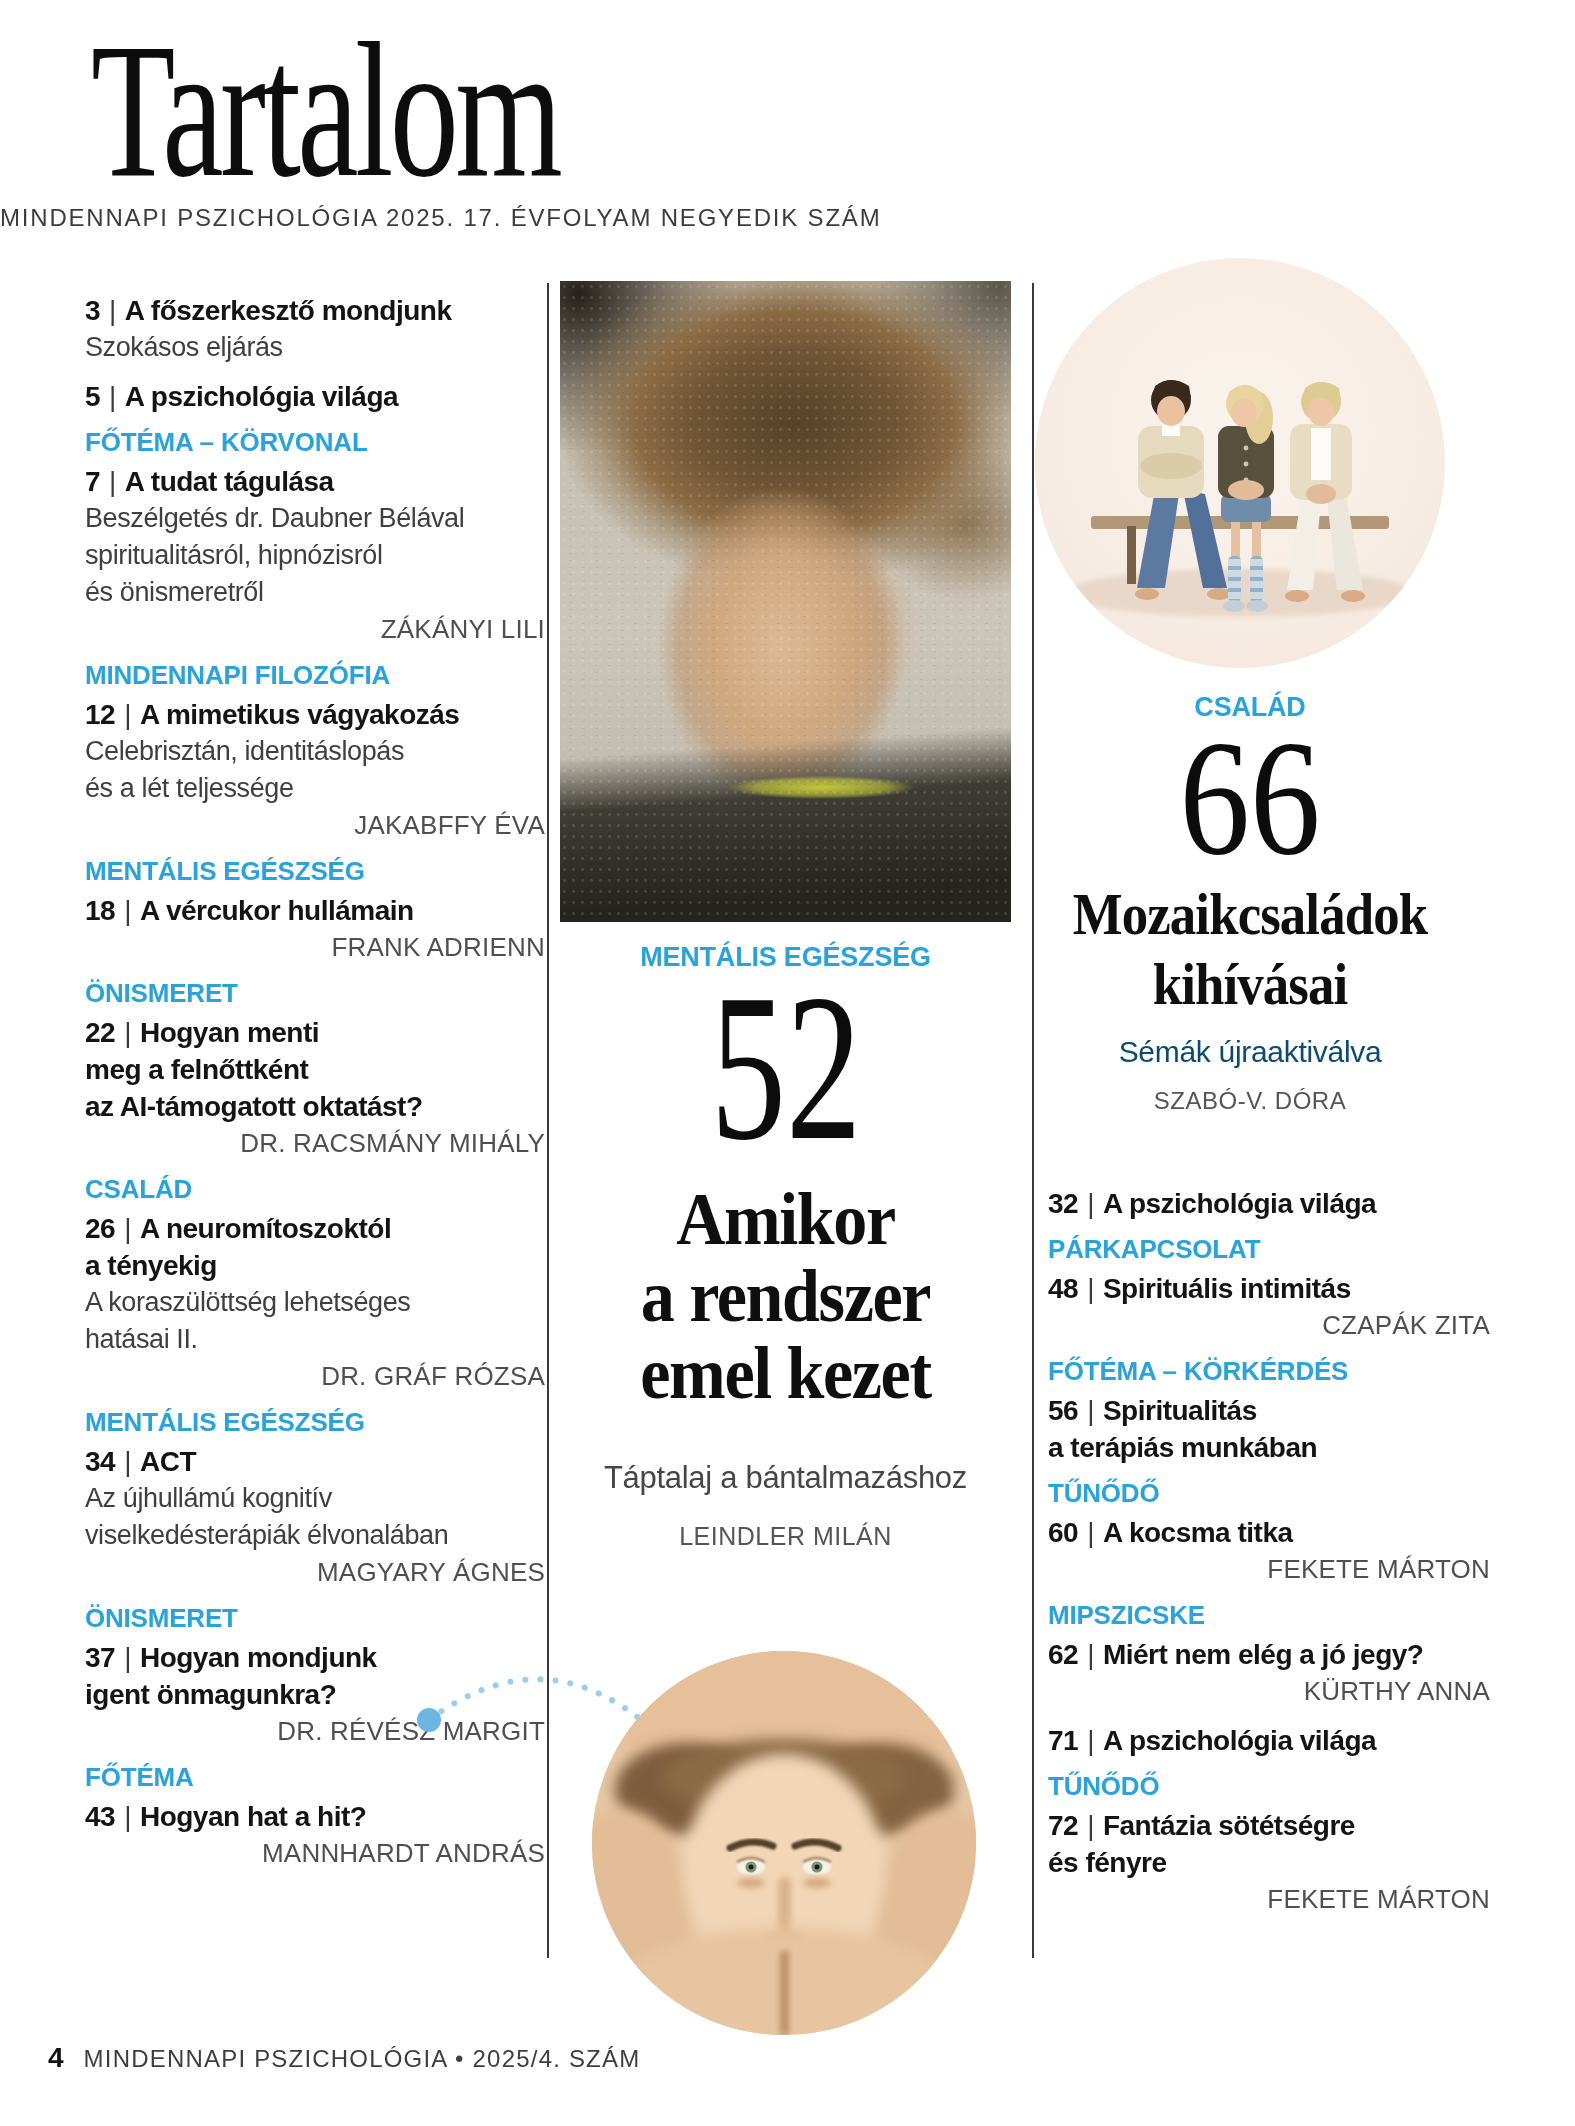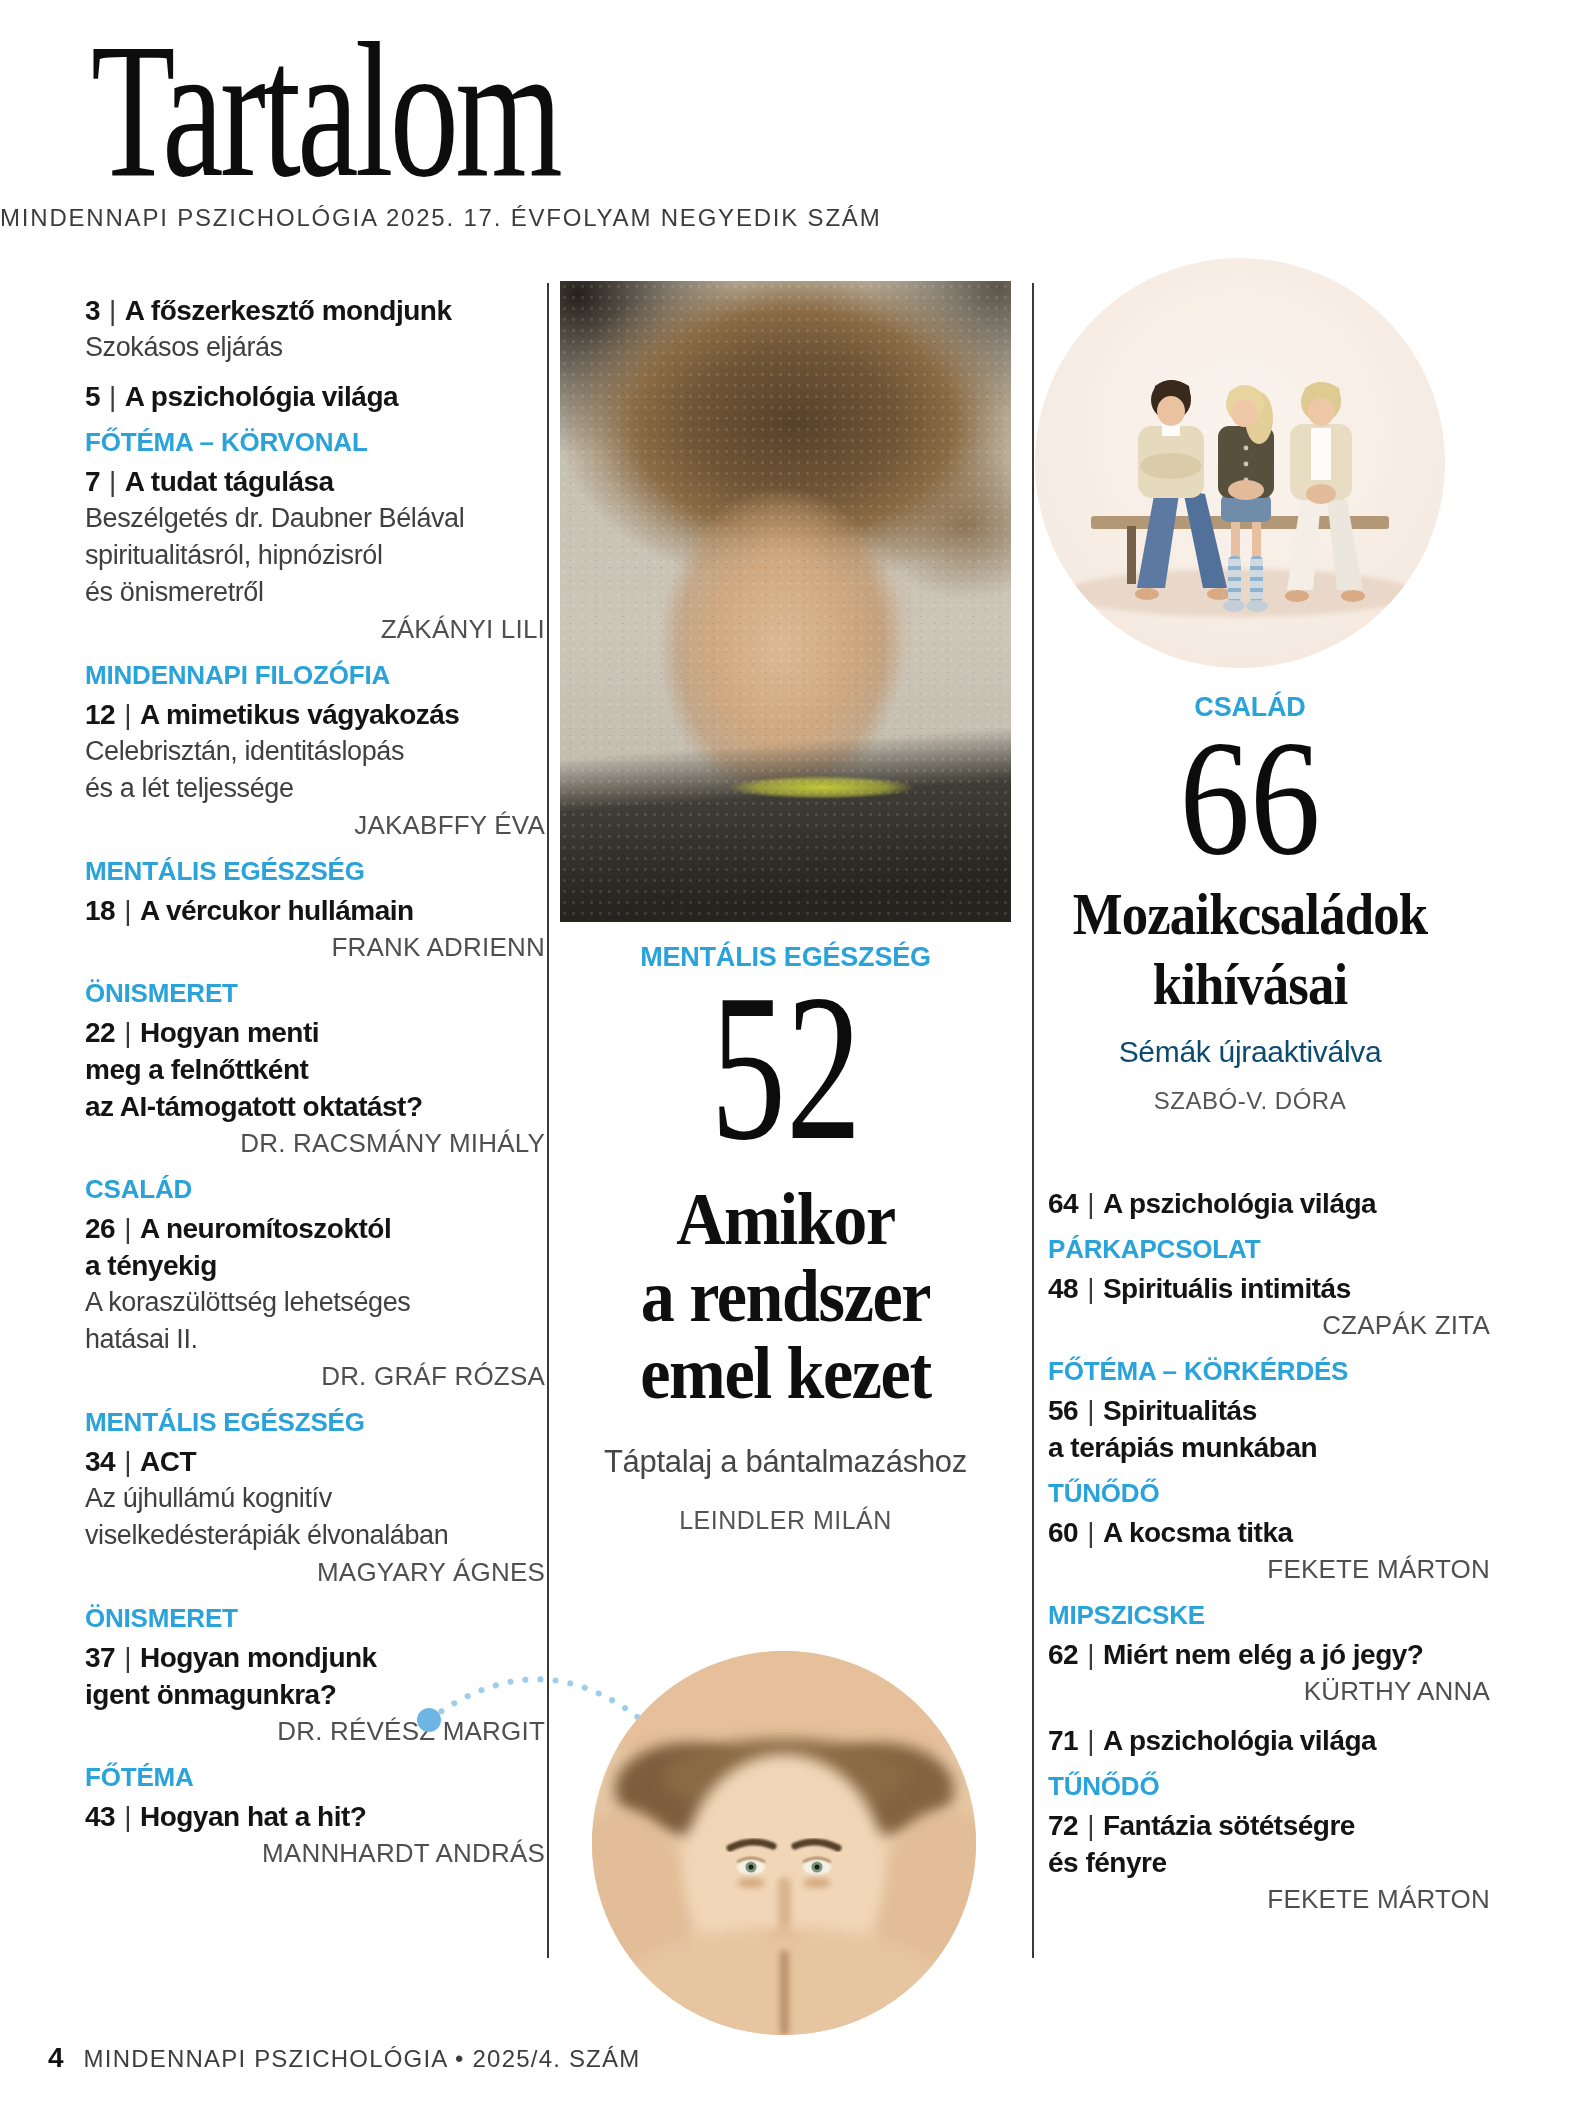--- a/index.html
+++ b/index.html
@@ -53,21 +53,21 @@
   .feat-cat{font-size:27px;font-weight:700;color:var(--accent);letter-spacing:-.2px;}
   .bignum{font-family:"Liberation Serif",serif;color:#0c0c0c;}
   .n52{font-size:210px;line-height:172px;margin-top:8px;}
   .n66{font-size:166px;line-height:136px;margin-top:6px;}
   .squeeze{display:inline-block;transform-origin:50% 60%;}
   .sq52{transform:scaleX(.72);}
   .sq66{transform:scaleX(.85);}
   .feat-title{margin-top:28px;}
   .feat-line{font-family:"Liberation Serif",serif;font-weight:700;font-size:74px;line-height:77px;display:block;
              transform:scaleX(.92);transform-origin:50% 50%;color:#0f0f0f;letter-spacing:-1.5px;}
-  .feat-sub{margin-top:32px;font-size:31px;color:#464646;letter-spacing:-.3px;}
+  .feat-sub{margin-top:48px;font-size:31px;color:#464646;letter-spacing:-.3px;}
   .feat-author{margin-top:26px;font-size:25px;color:#555;letter-spacing:.5px;}
 
   
   .right-feature{position:absolute;left:1036px;top:692px;width:428px;text-align:center;}
   .rf-line{font-family:"Liberation Serif",serif;font-weight:700;font-size:60px;line-height:70px;display:block;
            transform:scaleX(.88);transform-origin:50% 50%;color:#0f0f0f;letter-spacing:-1px;}
   .rf-title{margin-top:14px;}
   .rf-sub{margin-top:16px;font-size:30px;color:#0c4a6e;letter-spacing:-.3px;}
   .rf-author{margin-top:18px;font-size:24px;color:#555;letter-spacing:.5px;}
 
@@ -248,21 +248,21 @@
     <div class="rf-title">
       <span class="rf-line">Mozaikcsaládok</span>
       <span class="rf-line">kihívásai</span>
     </div>
     <div class="rf-sub">Sémák újraaktiválva</div>
     <div class="rf-author">SZABÓ-V. DÓRA</div>
   </section>
 
   <section class="col col-right">
       <div class="entry">
-        <div class="entry-title"><span class="pg">64</span><span class="pipe">|</span><span class="tline">A pszichológia világa</span></div>
+        <div class="entry-title"><span class="pg">32</span><span class="pipe">|</span><span class="tline">A pszichológia világa</span></div>
       </div>
       <div class="cat">PÁRKAPCSOLAT</div>
       <div class="entry">
         <div class="entry-title"><span class="pg">48</span><span class="pipe">|</span><span class="tline">Spirituális intimitás</span></div>
         <div class="author">CZAPÁK ZITA</div>
       </div>
       <div class="cat">FŐTÉMA – KÖRKÉRDÉS</div>
       <div class="entry">
         <div class="entry-title"><span class="pg">56</span><span class="pipe">|</span><span class="tline">Spiritualitás</span><span class="tline block">a terápiás munkában</span></div>
       </div>

